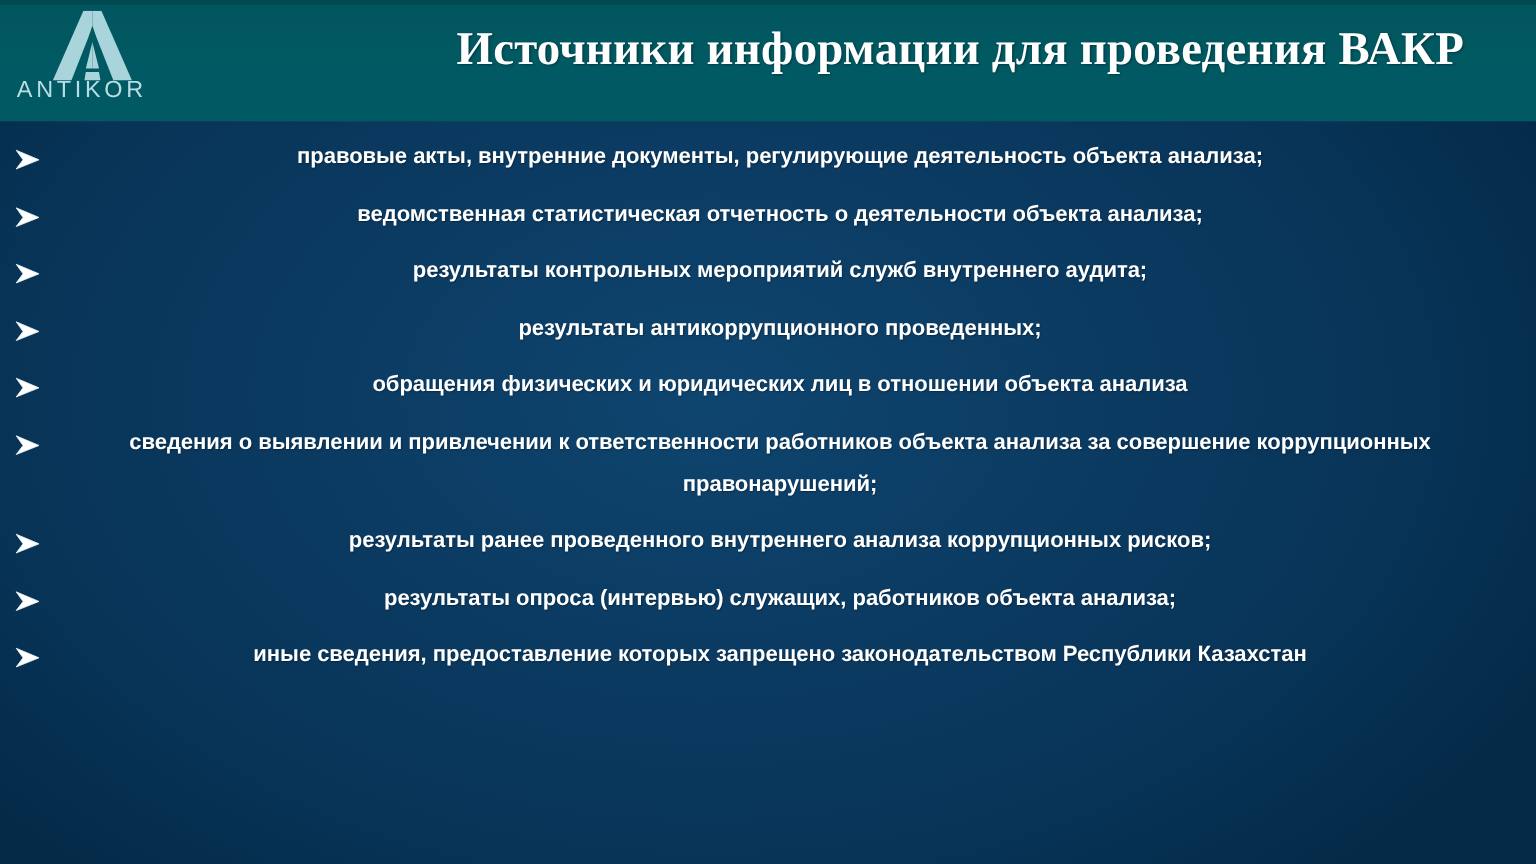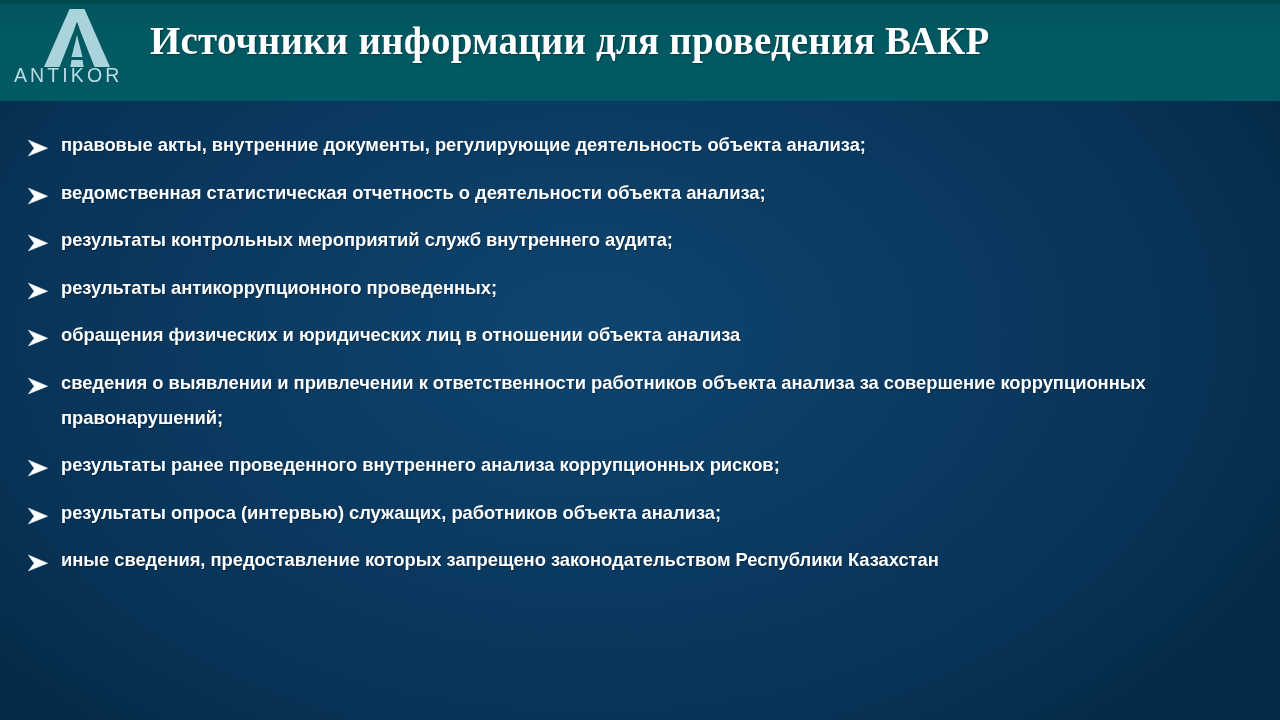--- a/index.html
+++ b/index.html
@@ -70,21 +70,21 @@
     line-height: 1;
     white-space: nowrap;
   }
 
   
   .slide-title {
     position: absolute;
     left: 150px;
     top: 17px;
     width: 1070px;
-    text-align: left;
+    text-align: right;
     color: #ffffff;
     font-family: "Liberation Serif", "DejaVu Serif", serif;
     font-weight: bold;
     font-size: 39px;
     line-height: 48px;
     letter-spacing: 0.2px;
     text-shadow: 1px 1px 2px rgba(0,0,0,0.35);
   }
 
   
@@ -93,22 +93,23 @@
     left: 0;
     top: 101px;
     width: 1280px;
     height: 619px;
     padding: 11px 0 0 0;
     box-sizing: border-box;
   }
 
   ul.bullets {
     list-style: none;
-    margin: 15px;
+    margin: 0;
     padding: 0;
+    text-align: center;
   }
   ul.bullets > li {
     position: relative;
     margin: 0 0 12.5px 0;
     padding: 0 26px 0 46px;
     color: #ffffff;
     font-family: "Liberation Sans", "DejaVu Sans", sans-serif;
     font-weight: bold;
     font-size: 18.4px;
     line-height: 35px;

